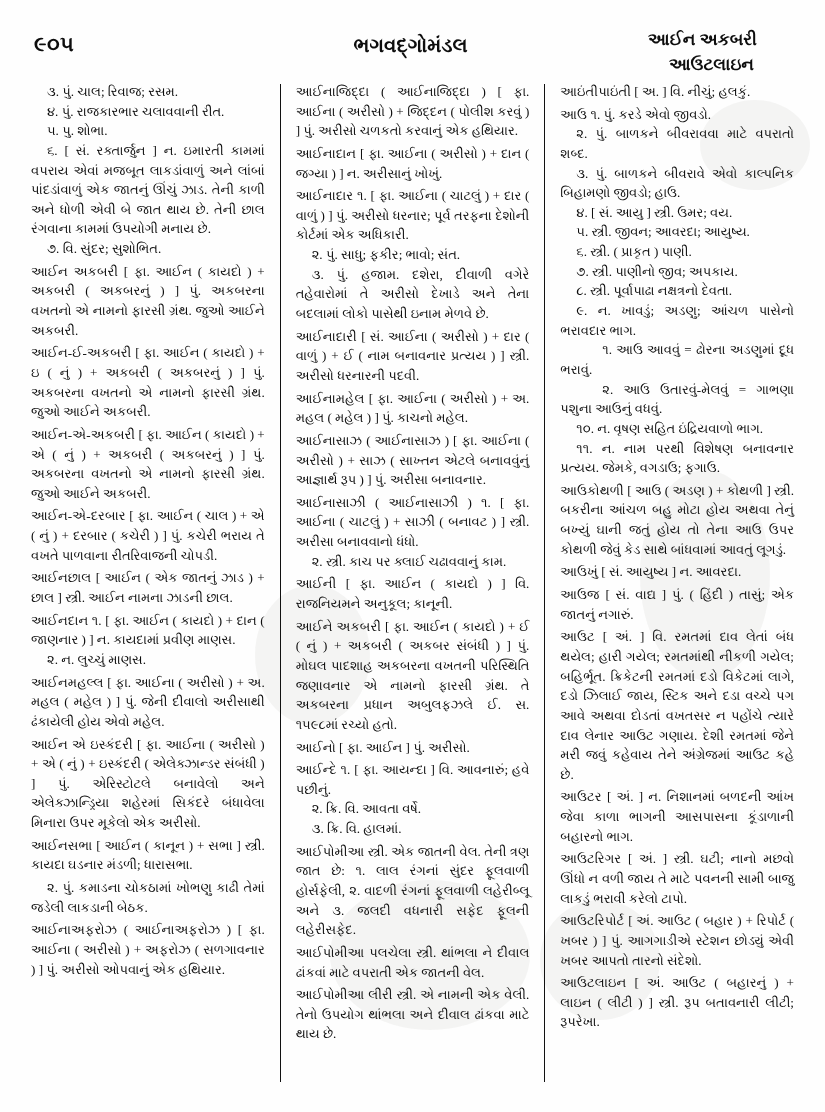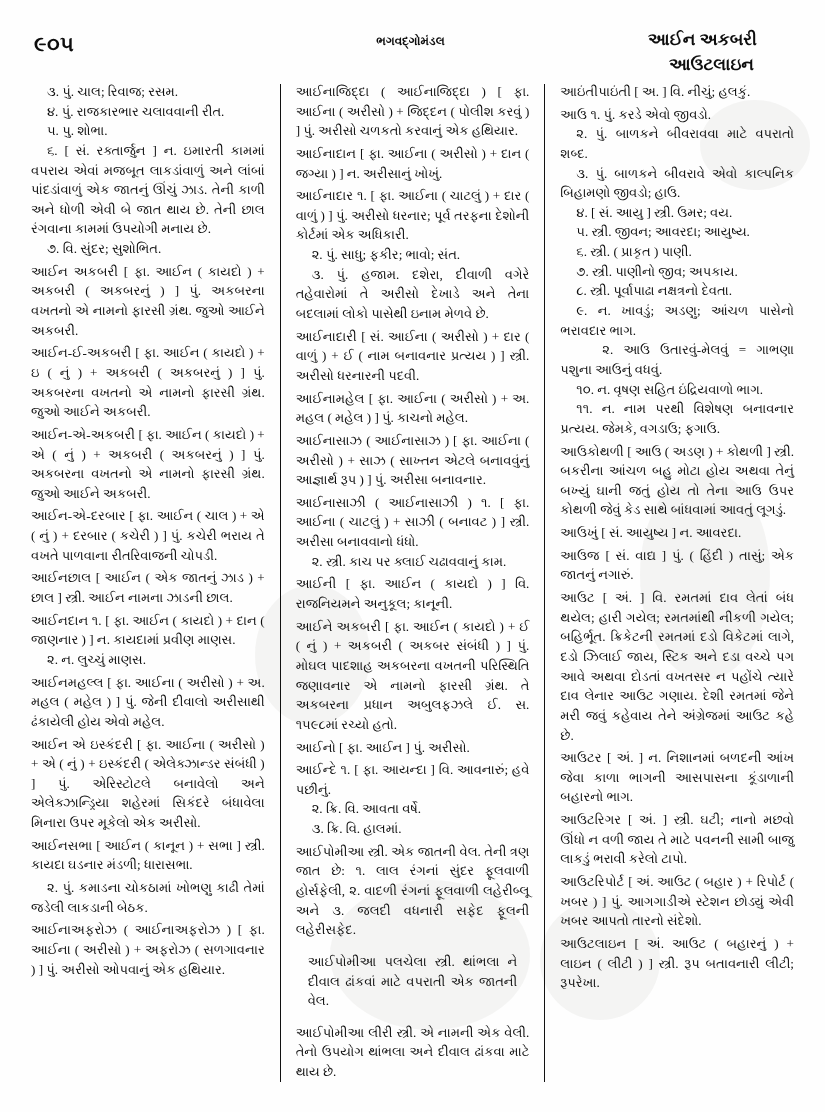--- a/index.html
+++ b/index.html
@@ -46,21 +46,21 @@
     position: absolute;
     left: 34px; top: 6px;
     font-size: 21px;
     font-weight: bold;
     letter-spacing: .5px;
   }
   .book-title {
     position: absolute;
     left: 0; right: 0; top: 8px;
     text-align: center;
-    font-size: 12px;
+    font-size: 20px;
     font-weight: bold;
   }
   .guide-words {
     position: absolute;
     right: 26px; top: 2px;
     text-align: center;
     font-size: 17px;
     font-weight: bold;
     line-height: 1.45;
     width: 185px;
@@ -216,41 +216,42 @@
         </div>
         <div class="entry gap">
           <p class="entry-lead" style="margin: 0px;"><span class="hw">આઈન્દે</span> <span class="hw">૧.</span> <span class="def">[ ફા. આયન્દા ] વિ. આવનારું; હવે પછીનું.</span></p>
           <span class="sense">૨. ક્રિ. વિ. આવતા વર્ષે.</span>
           <span class="sense">૩. ક્રિ. વિ. હાલમાં.</span>
         </div>
         <div class="entry gap">
           <p class="entry-lead" style="margin: 0px;"><span class="hw">આઈપોમીઆ</span> <span class="def">સ્ત્રી. એક જાતની વેલ. તેની ત્રણ જાત છે: ૧. લાલ રંગનાં સુંદર ફૂલવાળી હોર્સફેલી, ૨. વાદળી રંગનાં ફૂલવાળી લહેરીબ્લૂ અને ૩. જલદી વધનારી સફેદ ફૂલની લહેરીસફેદ.</span></p>
         </div>
         <div class="entry gap">
-          <p class="entry-lead" style="margin: 12px;"><span class="hw">આઈપોમીઆ પલચેલા</span> <span class="def">સ્ત્રી. થાંભલા ને દીવાલ ઢાંકવાં માટે વપરાતી એક જાતની વેલ.</span></p>
+          <p class="entry-lead" style="margin: 0px;"><span class="hw">આઈપોમીઆ પલચેલા</span> <span class="def">સ્ત્રી. થાંભલા ને દીવાલ ઢાંકવાં માટે વપરાતી એક જાતની વેલ.</span></p>
         </div>
         <div class="entry gap">
           <p class="entry-lead" style="margin: 0px;"><span class="hw">આઈપોમીઆ લીરી</span> <span class="def">સ્ત્રી. એ નામની એક વેલી. તેનો ઉપયોગ થાંભલા અને દીવાલ ઢાંકવા માટે થાય છે.</span></p>
         </div>
       </div>
     <div class="col-rule"></div>
     <div class="col" id="col-2">
         <div class="entry">
           <p class="entry-lead" style="margin: 0px;"><span class="hw">આઇંતીપાઇંતી</span> <span class="def">[ અ. ] વિ. નીચું; હલકું.</span></p>
         </div>
         <div class="entry gap">
           <p class="entry-lead" style="margin: 0px;"><span class="hw">આઉ</span> <span class="hw">૧.</span> <span class="def">પું. કરડે એવો જીવડો.</span></p>
           <span class="sense">૨. પું. બાળકને બીવરાવવા માટે વપરાતો શબ્દ.</span>
           <span class="sense">૩. પું. બાળકને બીવરાવે એવો કાલ્પનિક બિહામણો જીવડો; હાઉ.</span>
           <span class="sense">૪. [ સં. આયુ ] સ્ત્રી. ઉમર; વય.</span>
           <span class="sense">૫. સ્ત્રી. જીવન; આવરદા; આયુષ્ય.</span>
           <span class="sense">૬. સ્ત્રી. ( પ્રાકૃત ) પાણી.</span>
           <span class="sense">૭. સ્ત્રી. પાણીનો જીવ; અપકાય.</span>
           <span class="sense">૮. સ્ત્રી. પૂર્વાપાઢા નક્ષત્રનો દેવતા.</span>
           <span class="sense">૯. ન. ખાવડું; અડણુ; આંચળ પાસેનો ભરાવદાર ભાગ.</span>
+          <span class="sense deep">૧. આઉ આવવું = ઢોરના અડણુમાં દૂધ ભરાવું.</span>
           <span class="sense deep">૨. આઉ ઉતારવું-મેલવું = ગાભણા પશુના આઉનું વધવું.</span>
           <span class="sense">૧૦. ન. વૃષણ સહિત ઇંદ્રિયવાળો ભાગ.</span>
           <span class="sense">૧૧. ન. નામ પરથી વિશેષણ બનાવનાર પ્રત્યય. જેમકે, વગડાઉ; ફગાઉ.</span>
         </div>
         <div class="entry gap">
           <p class="entry-lead" style="margin: 0px;"><span class="hw">આઉકોથળી</span> <span class="def">[ આઉ ( અડણ ) + કોથળી ] સ્ત્રી. બકરીના આંચળ બહુ મોટા હોય અથવા તેનું બખ્યું ઘાની જતું હોય તો તેના આઉ ઉપર કોથળી જેવું કેડ સાથે બાંધવામાં આવતું લૂગડું.</span></p>
         </div>
         <div class="entry gap">
           <p class="entry-lead" style="margin: 0px;"><span class="hw">આઉખું</span> <span class="def">[ સં. આયુષ્ય ] ન. આવરદા.</span></p>
         </div>

